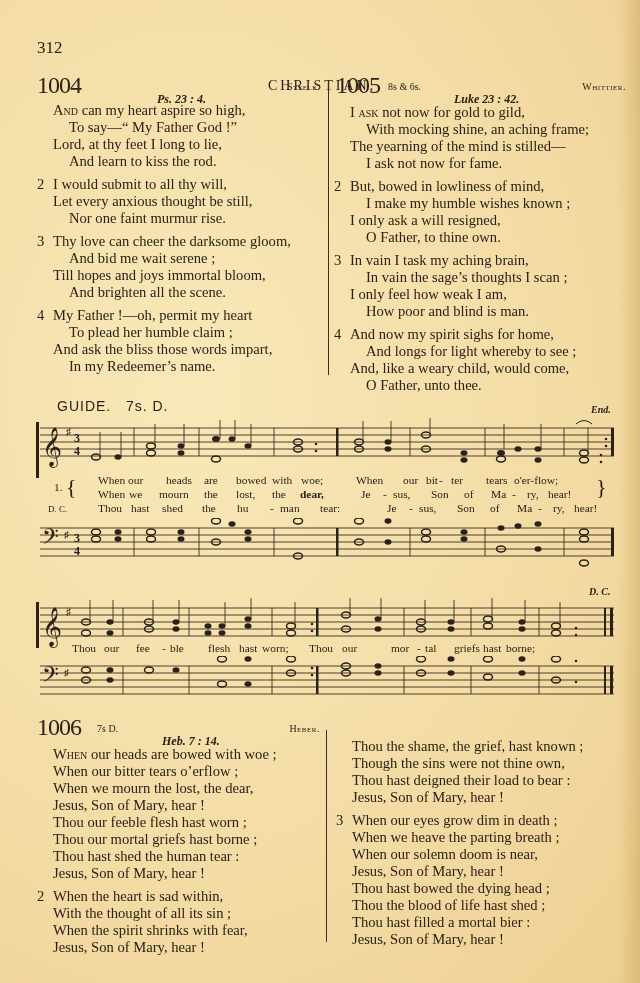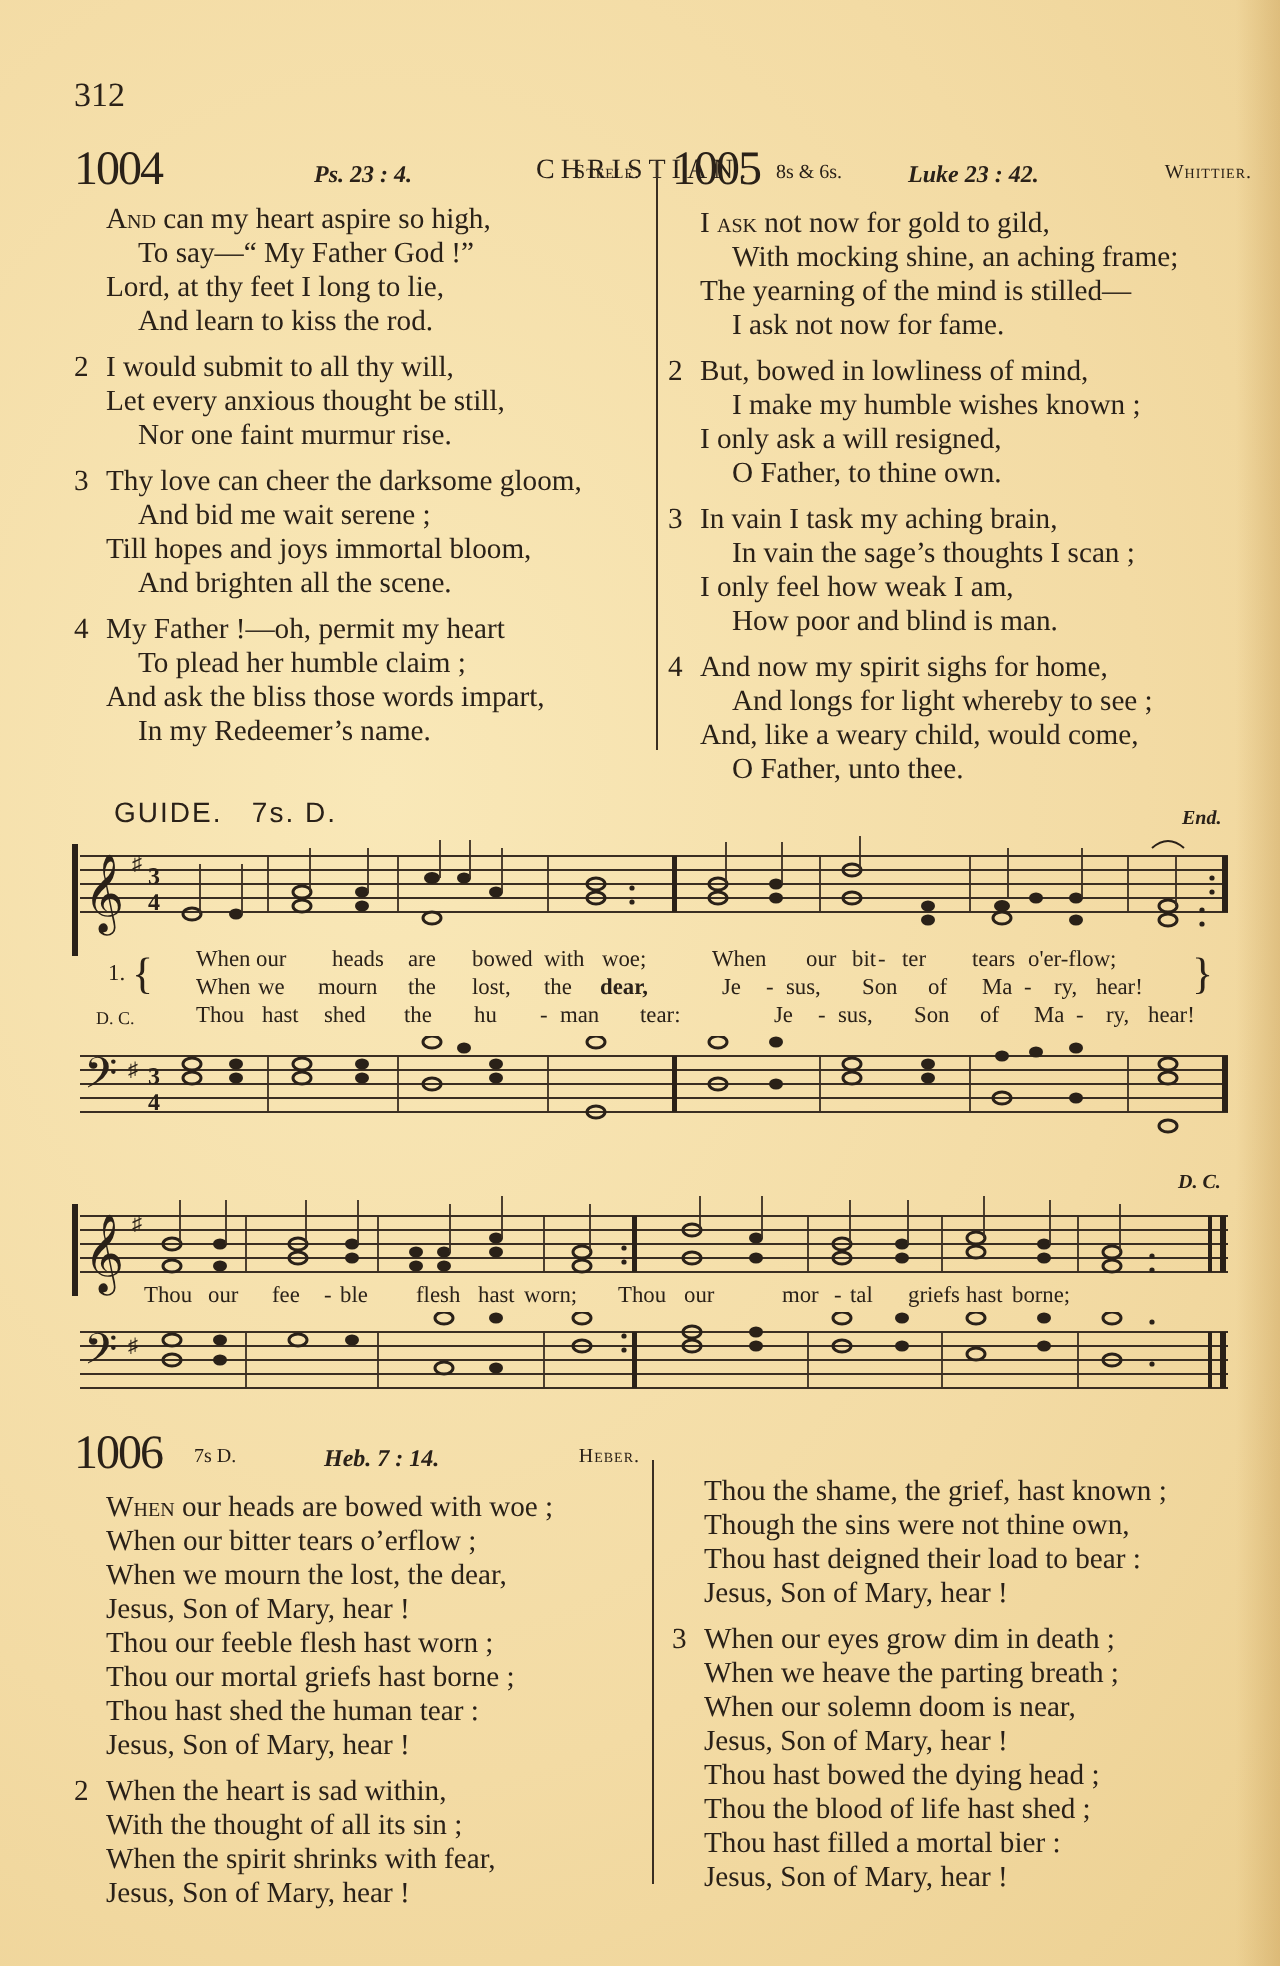--- a/index.html
+++ b/index.html
@@ -16,21 +16,21 @@
     background: linear-gradient(to right, rgba(200,160,90,0) 0%, rgba(190,145,70,0.35) 100%);
   }
   .running-head { position: absolute; top: 38px; left: 0; width: 640px; height: 20px; }
   .page-num { position: absolute; left: 37px; top: 0; font-size: 17px; }
   .section-title { position: absolute; left: 268px; top: 2px; font-size: 14px; letter-spacing: 3px; margin-top: 38px; }
 
   .hymn { position: absolute; }
   .hymn-head { position: relative; height: 22px; text-align: right; }
   .hymn-num { position: absolute; left: 0; top: -4px; font-size: 24px; letter-spacing: -1px; }
   .hymn-meter { position: absolute; font-size: 10px; top: 5px; }
-  .hymn-ref { position: absolute; font-style: italic; font-weight: bold; font-size: 12px; top: 4px; }
+  .hymn-ref { position: absolute; font-style: italic; font-weight: bold; font-size: 12px; top: 16px; }
   .hymn-author { position: absolute; right: 0; top: 5px; font-size: 10px; font-variant: small-caps; letter-spacing: 0.5px; }
   .stanza { margin-top: 6px; }
   .line { position: relative; font-size: 14.6px; line-height: 17px; height: 17px; white-space: nowrap; }
   .line.indent { padding-left: 16px; }
   .vnum { position: absolute; left: -16px; top: 0; }
   .sc { font-variant: small-caps; }
 
   .col-rule { position: absolute; width: 1px; background: #3a2e22; }
 
   .tune-title { position: absolute; left: 57px; top: 398px; font-family: "Liberation Sans", "DejaVu Sans", sans-serif; font-size: 14px; letter-spacing: 1px; }

